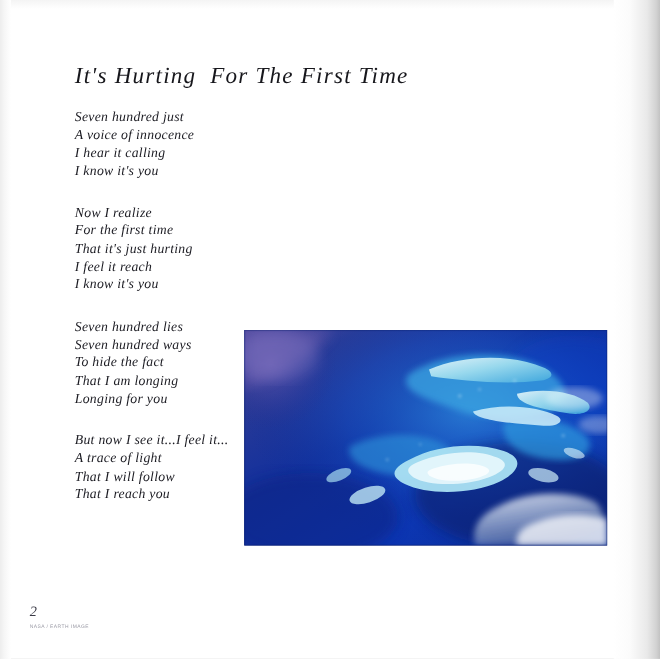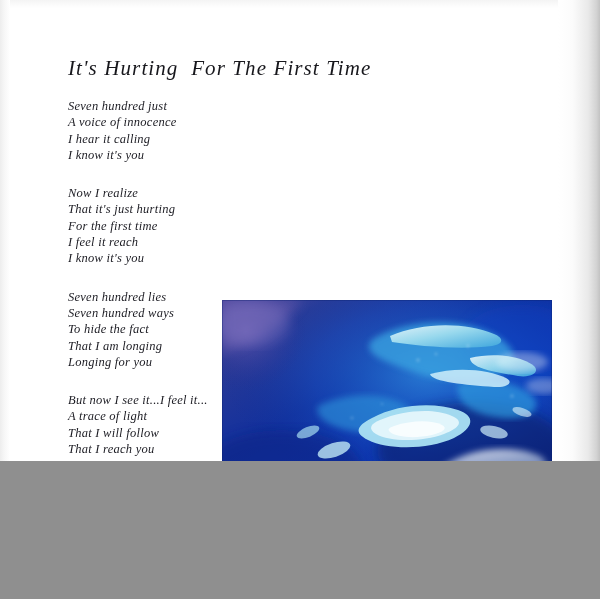--- a/index.html
+++ b/index.html
@@ -3,21 +3,21 @@
 <meta charset="utf-8">
 <style>
   html, body {
     margin: 0;
     padding: 0;
     background: #8f8f8f;
   }
   #page {
     position: relative;
     width: 600px;
-    height: 461px;
+    height: 599px;
     background: #ffffff;
     overflow: hidden;
     font-family: "Liberation Serif", serif;
   }
   
   #page-right-edge {
     position: absolute;
     top: 0;
     right: 0;
     width: 42px;
@@ -117,22 +117,22 @@
 
   <div id="lyrics">
     <div class="stanza">
       <div class="lyric-line">Seven hundred just</div>
       <div class="lyric-line">A voice of innocence</div>
       <div class="lyric-line">I hear it calling</div>
       <div class="lyric-line">I know it's you</div>
     </div>
     <div class="stanza">
       <div class="lyric-line">Now I realize</div>
+      <div class="lyric-line">For the first time</div>
       <div class="lyric-line">That it's just hurting</div>
-      <div class="lyric-line">For the first time</div>
       <div class="lyric-line">I feel it reach</div>
       <div class="lyric-line">I know it's you</div>
     </div>
     <div class="stanza">
       <div class="lyric-line">Seven hundred lies</div>
       <div class="lyric-line">Seven hundred ways</div>
       <div class="lyric-line">To hide the fact</div>
       <div class="lyric-line">That I am longing</div>
       <div class="lyric-line">Longing for you</div>
     </div>

